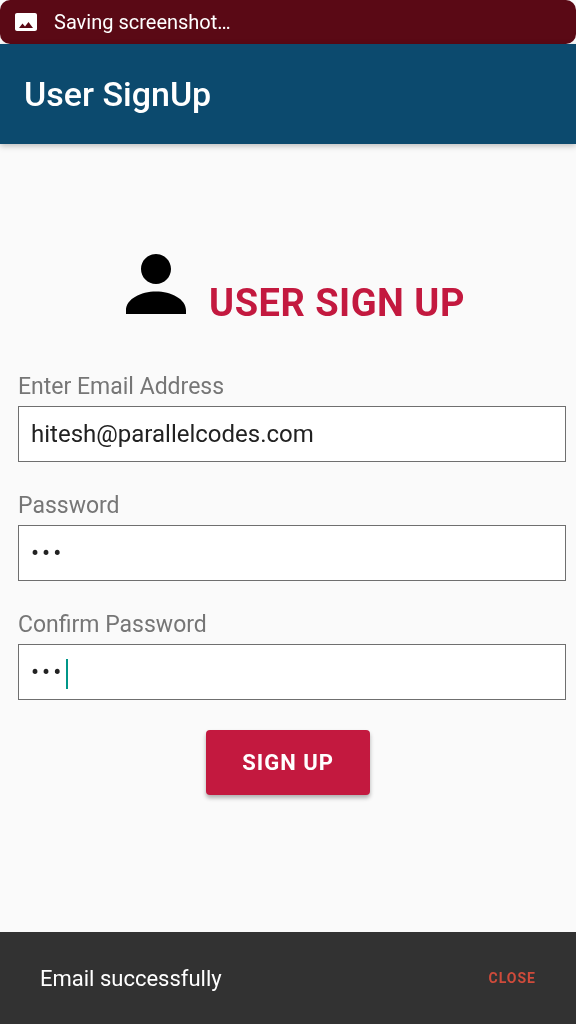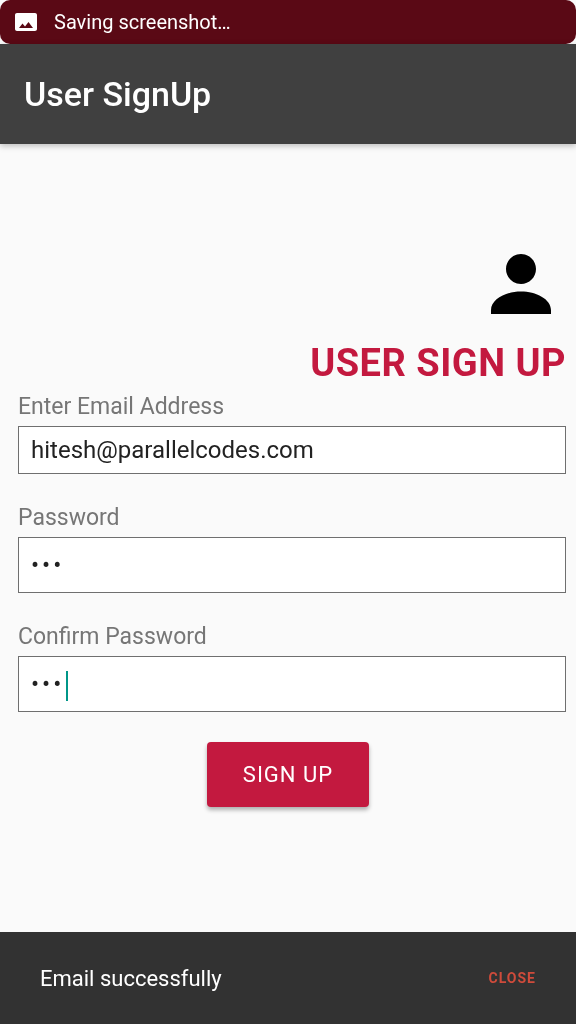--- a/index.html
+++ b/index.html
@@ -33,41 +33,41 @@
     }
     .status-icon svg {
       fill: #fff;
     }
     .status-text {
       color: #fff;
       font-size: 20px;
     }
     .app-bar {
       height: 100px;
-      background: #404040;
+      background: #0c4a6e;
       display: flex;
       align-items: center;
       padding: 0 24px;
       box-shadow: 0 2px 6px rgba(0,0,0,0.25);
     }
     .app-bar-title {
       color: #fff;
       font-size: 34px;
       font-weight: 500;
     }
     .content {
       padding: 0 10px;
     }
     .hero {
       display: flex;
       align-items: flex-end;
       justify-content: center;
       margin-top: 95px;
+      margin-bottom: 40px;
       gap: 8px;
-      flex-direction: column;
     }
     .hero-icon {
       width: 90px;
       height: 90px;
     }
     .hero-title {
       color: #c3193f;
       font-size: 38px;
       font-weight: 700;
       letter-spacing: 0.5px;
@@ -77,21 +77,21 @@
       margin-bottom: 30px;
       margin-left: 8px;
     }
     .field-label {
       color: #767676;
       font-size: 23px;
       margin-bottom: 6px;
     }
     .text-input {
       width: 100%;
-      height: 48px;
+      height: 56px;
       border: 1px solid #6f6f6f;
       background: #fff;
       font-size: 24px;
       padding: 0 12px;
       color: #222;
       outline: none;
     }
     .password-dots {
       font-size: 24px;
       letter-spacing: 3px;
@@ -118,21 +118,21 @@
     }
     .signup-button {
       display: block;
       margin: 12px auto 0;
       background: #c3193f;
       color: #fff;
       border: none;
       border-radius: 4px;
       padding: 20px 36px;
       font-size: 22px;
-      font-weight: 400;
+      font-weight: 700;
       letter-spacing: 1px;
       box-shadow: 0 3px 4px rgba(0,0,0,0.3);
       cursor: pointer;
     }
     .snackbar {
       position: absolute;
       bottom: 0;
       left: 0;
       right: 0;
       height: 92px;

